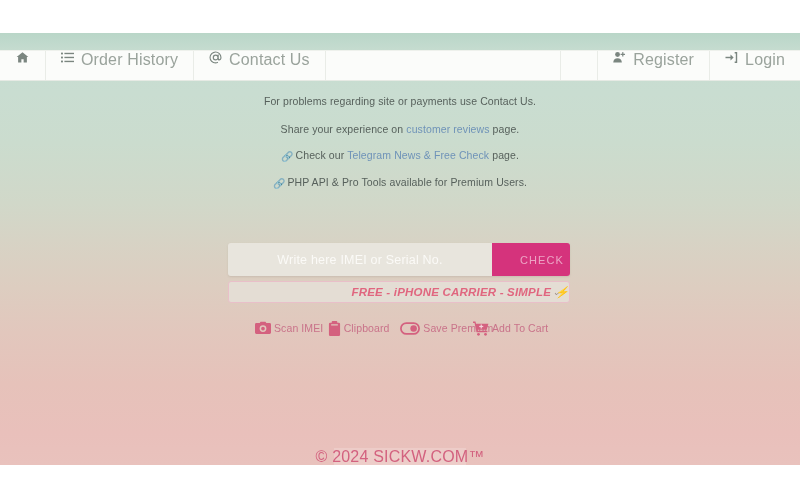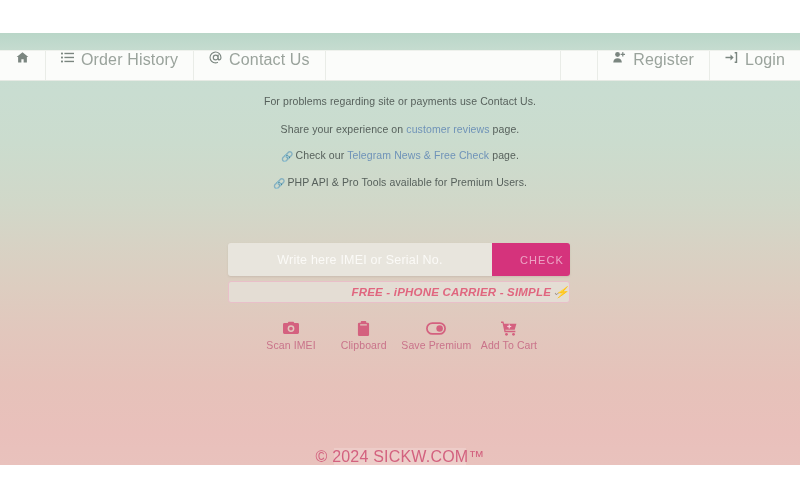--- a/index.html
+++ b/index.html
@@ -182,21 +182,21 @@
   .actions {
     position: absolute;
     left: 255px; top: 320px;
     width: 290px;
     display: flex;
     justify-content: space-between;
   }
   .action {
     width: 72px;
     display: flex;
-    flex-direction: column;
+    flex-direction: row;
     align-items: center;
     gap: 3px;
     cursor: pointer;
   }
   .action-ico {
     color: #d4617f;
     display: flex;
     align-items: center;
     justify-content: center;
     height: 16px;

